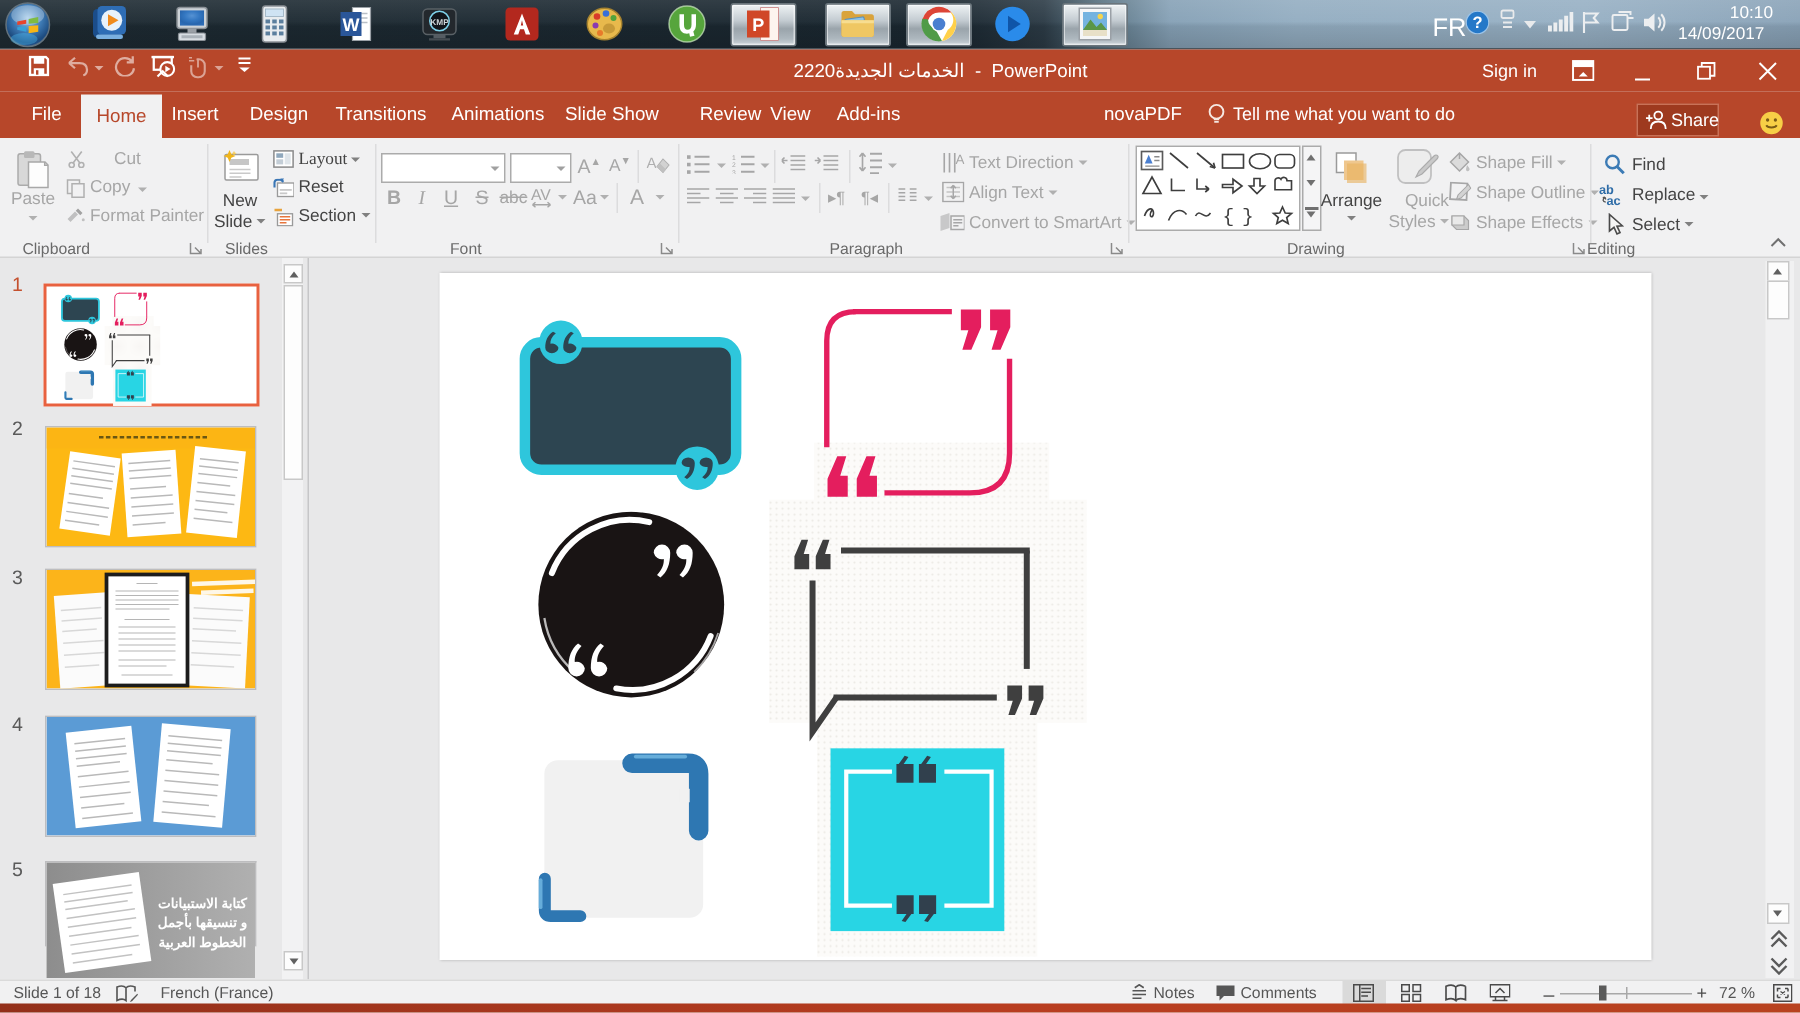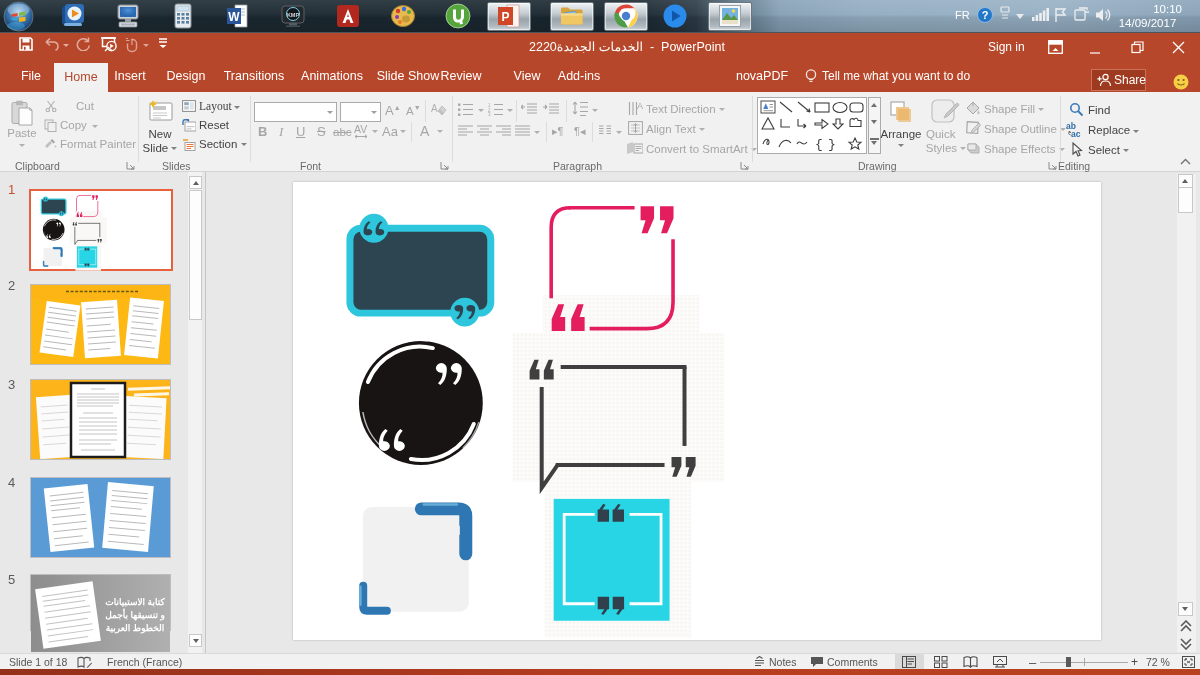--- a/index.html
+++ b/index.html
@@ -187,21 +187,21 @@
     <div class="tbslot tbhl" style="left:708px;"></div>
     <svg class="tbicon" style="left:717px;" viewBox="0 0 26 26">
       <rect x="2.5" y="2.5" width="21" height="21" fill="#f5f6f7" stroke="#9aa0a6" stroke-width="1"></rect>
       <rect x="5" y="5" width="16" height="12" fill="#74b3e0"></rect>
       <path d="M5,17 L10,10 L14,15 L17,12 L21,17 Z" fill="#5a9648"></path>
       <circle cx="16.5" cy="8" r="1.8" fill="#f7d44c"></circle>
       <rect x="5" y="17" width="16" height="4" fill="#e8e0c8"></rect>
     </svg>
 
     <div id="tray">
-      <span class="abs" style="left:955px;top:9px;font-size:11px;">FR</span>
+      <span class="abs" style="left:955px;top:9px;font-size:17px;">FR</span>
       <svg class="abs" style="left:977px;top:7px;" width="16" height="16" viewBox="0 0 16 16">
         <circle cx="8" cy="8" r="7.5" fill="#2478c8" stroke="#9cc4e8" stroke-width="0.8"></circle>
         <text x="8" y="11.8" font-size="11" font-weight="bold" fill="#fff" text-anchor="middle" font-family="Liberation Sans">?</text>
       </svg>
       <svg class="abs" style="left:999px;top:6px;" width="12" height="18" viewBox="0 0 12 18">
         <rect x="2" y="1" width="8" height="5" rx="1" fill="none" stroke="#e8eaec" stroke-width="1.2"></rect>
         <path d="M3,9 L9,9 M3,12 L9,12" stroke="#e8eaec" stroke-width="1.2"></path>
       </svg>
       <div class="abs" style="left:1016px;top:14px;width:0;height:0;border-left:4px solid transparent;border-right:4px solid transparent;border-top:5px solid #e8eaec;"></div>
       <svg class="abs" style="left:1032px;top:8px;" width="17" height="15" viewBox="0 0 17 15">
@@ -291,21 +291,21 @@
   </div>
 
   <div id="tabrow">
     <div class="tab" style="left:8px;width:46px;">File</div>
     <div id="hometab">Home</div>
     <div class="tab" style="left:109px;width:42px;">Insert</div>
     <div class="tab" style="left:162px;width:48px;">Design</div>
     <div class="tab" style="left:219px;width:70px;">Transitions</div>
     <div class="tab" style="left:297px;width:70px;">Animations</div>
     <div class="tab" style="left:375px;width:66px;">Slide Show</div>
-    <div class="tab" style="left:436px;width:50px;">Review</div>
+    <div class="tab" style="left:462px;width:50px;">Review</div>
     <div class="tab" style="left:508px;width:38px;">View</div>
     <div class="tab" style="left:554px;width:50px;">Add-ins</div>
     <div class="tab" style="left:732px;width:60px;">novaPDF</div>
     <svg class="abs" style="left:805px;top:8px;" width="12" height="16" viewBox="0 0 12 16">
       <circle cx="6" cy="5.5" r="4.6" fill="none" stroke="#f5e8e2" stroke-width="1.3"></circle>
       <path d="M4.2,10.5 L7.8,10.5 M4.5,12.3 L7.5,12.3" stroke="#f5e8e2" stroke-width="1.2"></path>
     </svg>
     <div class="tab" style="left:822px;width:200px;text-align:left;font-size:12px;">Tell me what you want to do</div>
     <div class="abs" style="left:1091px;top:8px;width:55px;height:22px;background:#9e3a1f;border:1px solid #c97258;"></div>
     <svg class="abs" style="left:1097px;top:12px;" width="15" height="14" viewBox="0 0 15 14">
@@ -381,21 +381,21 @@
         <rect x="4.5" y="9.3" width="5" height="1.2" fill="#c9c9c9"></rect>
       <path d="M1,6 L1,2.5 A2,2 0 0 1 3,0.8 L7,0.8 M5,0.8 L7,-0.5 M5,0.8 L7,2.2" fill="none" stroke="#3a76b5" stroke-width="1.4"></path>
     </svg>
     <div class="abs rtext" style="left:199px;top:27px;">Reset</div>
     <svg class="abs" style="left:182px;top:46px;" width="14" height="13" viewBox="0 0 14 13">
       <path d="M1,2 L6,2" stroke="#e8a33d" stroke-width="1.6"></path>
       <rect x="3" y="4.5" width="10" height="8" fill="#fff" stroke="#9a9a9a" stroke-width="0.9"></rect>
       <path d="M4.5,6.5 L11.5,6.5 M4.5,8.5 L11.5,8.5 M4.5,10.5 L9,10.5" stroke="#e8763d" stroke-width="1.1"></path>
     </svg>
     <div class="abs rtext" style="left:199px;top:46px;">Section <span class="dd"></span></div>
-    <div class="glabel" style="left:162px;width:90px;">Slides</div>
+    <div class="glabel" style="left:150px;width:90px;">Slides</div>
     <div class="gsep" style="left:250px;"></div>
 
     
     <div class="combo" style="left:254px;top:10px;width:83px;">
         <div class="cdd"></div>
       </div>
     <div class="combo" style="left:340px;top:10px;width:41px;">
         <div class="cdd"></div>
       </div>
     <div class="abs rdis" style="left:385px;top:11px;font-size:13px;">A<span style="font-size:7px;vertical-align:5px;">▲</span></div>
@@ -546,21 +546,21 @@
       <rect x="7" y="7" width="13" height="13" fill="#efc78e"></rect>
       <rect x="9" y="9" width="13" height="13" fill="#e8b05c" opacity="0.6"></rect>
     </svg>
     <div class="abs rtext" style="left:878px;top:36px;width:46px;text-align:center;">Arrange</div>
     <div class="abs dd" style="left:898px;top:52px;"></div>
     
     <svg class="abs" style="left:930px;top:6px;opacity:0.8;" width="30" height="28" viewBox="0 0 30 28">
       <rect x="2" y="2" width="22" height="22" rx="5" fill="#ededed" stroke="#b5b5b5" stroke-width="1.2"></rect>
       <path d="M26,6 L16,16 L14,20 L18,18 L28,8 C29,7 29,6 28,5.5 C27,5 26.5,5.5 26,6 Z" fill="#c0c0c0" stroke="#9a9a9a" stroke-width="0.8"></path>
     </svg>
-    <div class="abs rtext rdis" style="left:926px;top:36px;width:40px;text-align:left;">Quick</div>
+    <div class="abs rtext rdis" style="left:926px;top:36px;width:40px;text-align:right;">Quick</div>
     <div class="abs rtext rdis" style="left:922px;top:50px;width:48px;text-align:center;">Styles <span class="dd dddis"></span></div>
     
     <svg class="abs" style="left:966px;top:9px;opacity:0.85;" width="15" height="14" viewBox="0 0 15 14">
       <path d="M7,1 L13,7 L7,13 L1,7 Z M7,1 L7,5" fill="#d8d8d8" stroke="#9a9a9a" stroke-width="1"></path>
       <path d="M12,9 C13.5,11 14.5,12 13,13 C11.8,13.8 11,12.5 11.5,11 Z" fill="#b8b8b8"></path>
     </svg>
     <div class="abs rtext rdis" style="left:984px;top:11px;">Shape Fill <span class="dd dddis"></span></div>
     <svg class="abs" style="left:966px;top:29px;opacity:0.85;" width="15" height="14" viewBox="0 0 15 14">
       <rect x="1" y="1" width="11" height="11" fill="none" stroke="#9a9a9a" stroke-width="1.2" transform="rotate(3 6 6)"></rect>
       <path d="M13,2 L6,9 L5,12 L8,11 L14.5,4.5 Z" fill="#cecece" stroke="#9a9a9a" stroke-width="0.7"></path>

